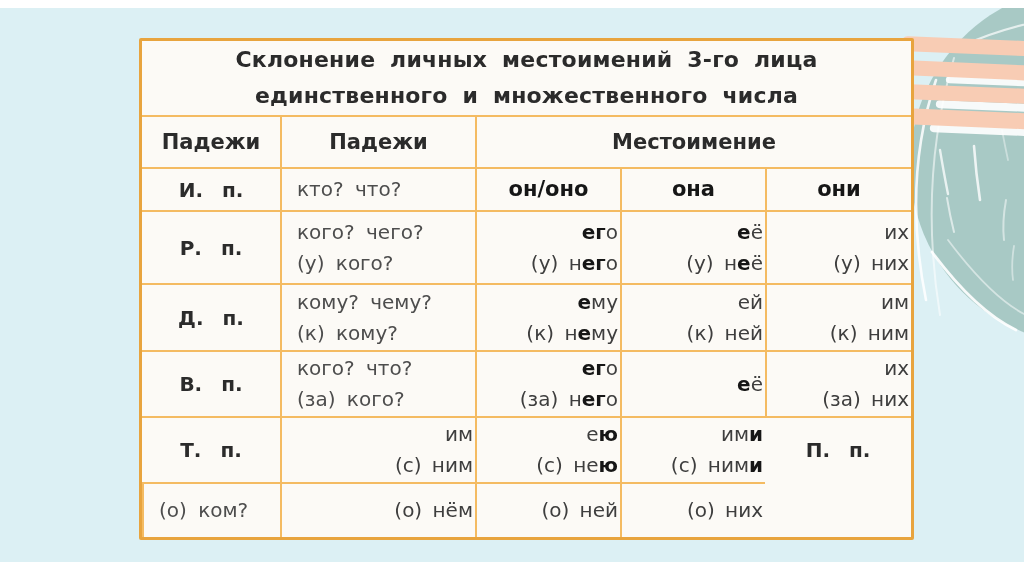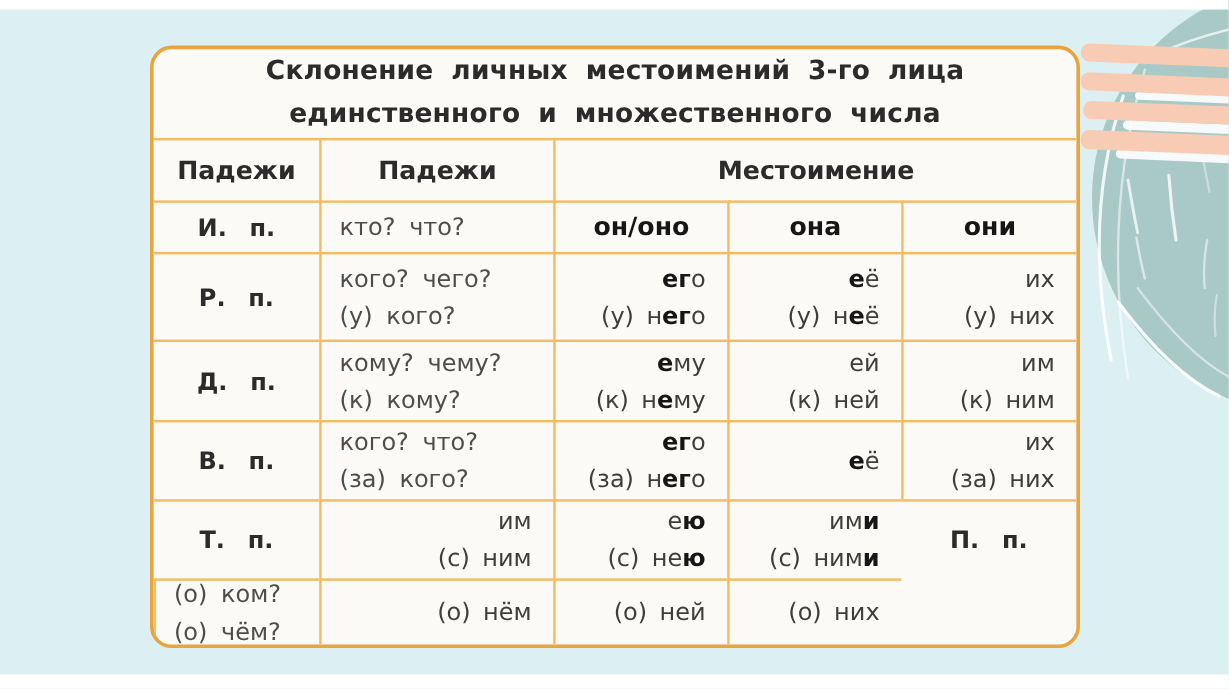--- a/index.html
+++ b/index.html
@@ -23,44 +23,44 @@
   }
   .decor{position:absolute;left:0;top:0;z-index:1;}
   .decor .ball{fill:var(--circle);}
   .decor .stripe{fill:var(--stripe);}
   .decor .streak{stroke:#ffffff;fill:none;stroke-linecap:round;}
   .decor .gapband{fill:#ffffff;}
   .strip{position:absolute;left:0;width:100%;background:var(--strip);z-index:3;}
   .strip.top{top:0;height:8px;}
   .strip.bottom{bottom:0;height:12px;}
   .tbl-wrap{
-    position:absolute;left:125px;top:38px;width:775px;height:502px;z-index:2;
+    position:absolute;left:139px;top:38px;width:775px;height:502px;z-index:2;
     box-sizing:border-box;background:var(--tbl-bg);
-    border:3px solid var(--tbl-border);border-radius:18px;overflow:hidden;
+    border:3px solid var(--tbl-border);border-radius:2px;overflow:hidden;
   }
   .tbl{
     display:grid;width:100%;height:100%;
     grid-template-columns:138px 195px 145px 145px 146px;
     grid-template-rows:74px 52px 43px 73px 67px 66px 66px 55px;
   }
   .cell{
     box-sizing:border-box;display:flex;flex-direction:column;justify-content:center;
     border-top:2px solid var(--tbl-grid);border-left:2px solid var(--tbl-grid);
   }
   .col1{border-left:none;}
   .title-cell{
     grid-column:1 / -1;border:none;align-items:center;text-align:center;
     font-weight:bold;font-size:22px;color:var(--title-color);
     line-height:1.62;word-spacing:7px;letter-spacing:.2px;
   }
   .hdr{align-items:center;font-weight:bold;font-size:21px;color:var(--title-color);}
   .span3{grid-column:span 3;}
   .case-cell{align-items:center;font-weight:bold;font-size:20px;color:var(--title-color);word-spacing:12px;}
   .q-cell{align-items:flex-start;padding-left:15px;font-size:20px;color:var(--q-color);line-height:1.55;word-spacing:5px;}
-  .p-cell{align-items:flex-end;padding-right:18px;font-size:20px;color:var(--p-color);line-height:1.55;word-spacing:4px;}
+  .p-cell{align-items:flex-end;padding-right:2px;font-size:20px;color:var(--p-color);line-height:1.55;word-spacing:4px;}
   .p-cell .b{font-weight:bold;color:var(--pb-color);margin-top:39px;}
   .p-cell.p-center{align-items:center;padding-right:0;font-weight:bold;font-size:21px;color:var(--pb-color);}
 </style>
 </head>
 <body>
 
 <div class="page">
 
   <svg class="decor" width="1024" height="574" viewBox="0 0 1024 574" aria-hidden="true">
 
@@ -179,21 +179,20 @@
           <div class="pline"><span>е</span><span class="b">ю</span></div>
           <div class="pline"><span>(с) не</span><span class="b">ю</span></div>
         </div>
         <div class="cell p-cell">
           <div class="pline"><span>им</span><span class="b">и</span></div>
           <div class="pline"><span>(с) ним</span><span class="b">и</span></div>
         </div>
         <div class="cell case-cell col1">П. п.</div>
         <div class="cell q-cell">
           <div class="qline">(о) ком?</div>
-          <div class="qline">(о) чём?</div>
         </div>
         <div class="cell p-cell">
           <div class="pline"><span>(о) нём</span></div>
         </div>
         <div class="cell p-cell">
           <div class="pline"><span>(о) ней</span></div>
         </div>
         <div class="cell p-cell">
           <div class="pline"><span>(о) них</span></div>
         </div>

